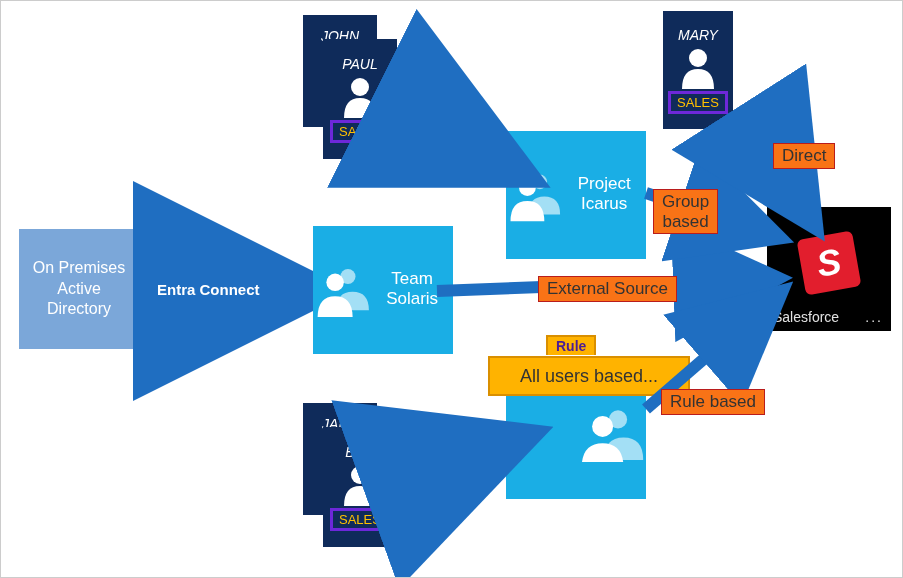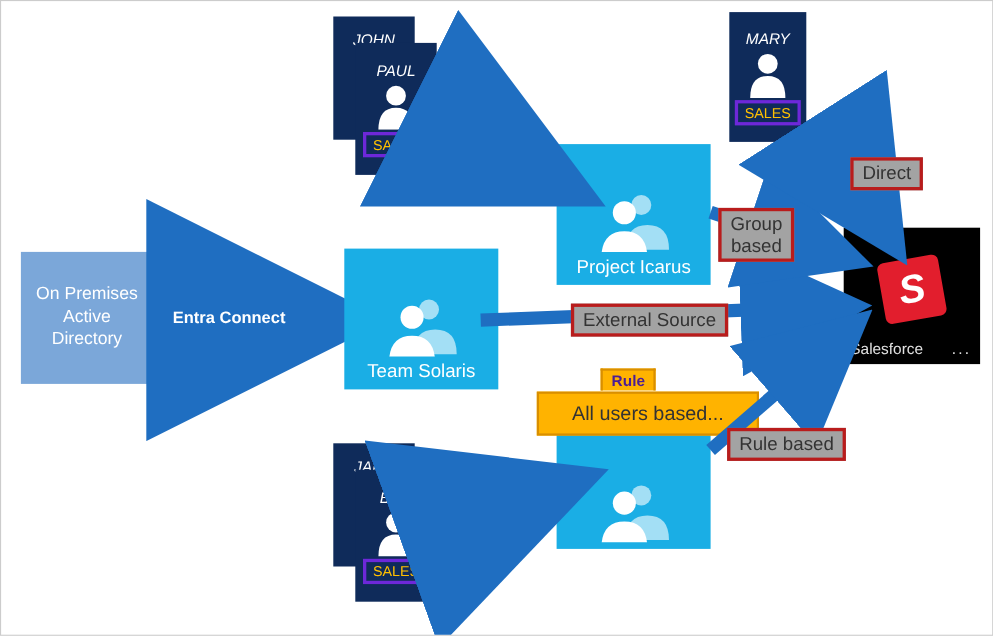--- a/index.html
+++ b/index.html
@@ -1,29 +1,29 @@
 <!DOCTYPE html>
 <html><head>
 <meta charset="utf-8">
 <style>
 body{margin:0;font-family:Segoe UI,Arial,sans-serif;background:#fff;width:903px;height:578px;position:relative;border:1px solid #ccc;box-sizing:border-box}
 .box{position:absolute;display:flex;align-items:center;justify-content:center;text-align:center;box-sizing:border-box}
 .onprem{background:#7ba7d9;color:#fff;font-size:16px;line-height:1.3}
-.group{background:#1aaee5;color:#fff;flex-direction:column;justify-content:flex-end;padding-bottom:6px}
+.group{background:#1aaee5;color:#fff;flex-direction:row;justify-content:flex-end;padding-bottom:6px}
 .group .label{font-size:17px;margin-top:4px}
 .group svg{width:70px;height:60px}
 .usercard{background:#0f2b5a;color:#fff;flex-direction:column;padding:0;font-style:italic}
 .usercard .name{font-size:14px;margin-top:4px}
 .usercard .sales{background:#0f2b5a;color:#ffc000;font-style:normal;font-size:13px;border:3px solid #6d28d9;padding:1px 6px;margin-bottom:4px}
 .usercard svg{width:40px;height:44px;margin:2px 0}
 .salesforce{background:#000;color:#e1e1e1;font-size:14px;flex-direction:column;justify-content:flex-end;padding:6px;box-sizing:border-box}
 .sf-icon{width:56px;height:56px;background:#e21e2d;border-radius:6px;transform:rotate(-10deg);display:flex;align-items:center;justify-content:center;color:#fff;font-weight:bold;font-size:36px;font-style:italic;margin-bottom:18px}
 .sf-label{align-self:flex-start}
 .sf-dots{position:absolute;bottom:6px;right:8px;letter-spacing:2px}
-.tag{position:absolute;background:#a3a3a3;border:3px solid #b91c1c;color:#333;font-size:17px;padding:2px 8px;text-align:center;line-height:1.15}
+.tag{position:absolute;background:#f97316;border:1px solid #b91c1c;color:#333;font-size:17px;padding:2px 8px;text-align:center;line-height:1.15}
 .rulebox{position:absolute;background:#ffb300;border:2px solid #d98f00;color:#333;display:flex;align-items:center;justify-content:center}
 .ruletab{position:absolute;background:#ffb300;border:2px solid #d98f00;border-bottom:none;font-size:14px;font-weight:bold;color:#4c1d95;padding:1px 8px}
 svg.arrow{position:absolute;overflow:visible}
 </style>
 </head>
 <body>
 
 <div class="box onprem" style="left:18px;top:228px;width:120px;height:120px;white-space:pre-line">On Premises
 Active
 Directory</div>
@@ -134,14 +134,14 @@
 <svg class="arrow" style="left:645px;top:298px;width:150px;height:120px">
     <line x1="0" y1="110" x2="120" y2="6" stroke="#1f6ec1" stroke-width="12" marker-end="url(#ah)"></line>
   </svg>
 <svg class="arrow" style="left:748px;top:128px;width:80px;height:90px">
     <line x1="4" y1="0" x2="50" y2="72" stroke="#1f6ec1" stroke-width="16" marker-end="url(#ah)"></line>
   </svg>
 
 <div class="tag" style="left:772px;top:142px">Direct</div>
 <div class="tag" style="left:652px;top:188px;white-space:pre-line">Group
 based</div>
-<div class="tag" style="left:518px;top:275px">External Source</div>
+<div class="tag" style="left:537px;top:275px">External Source</div>
 <div class="tag" style="left:660px;top:388px">Rule based</div>
 
 </body></html>

